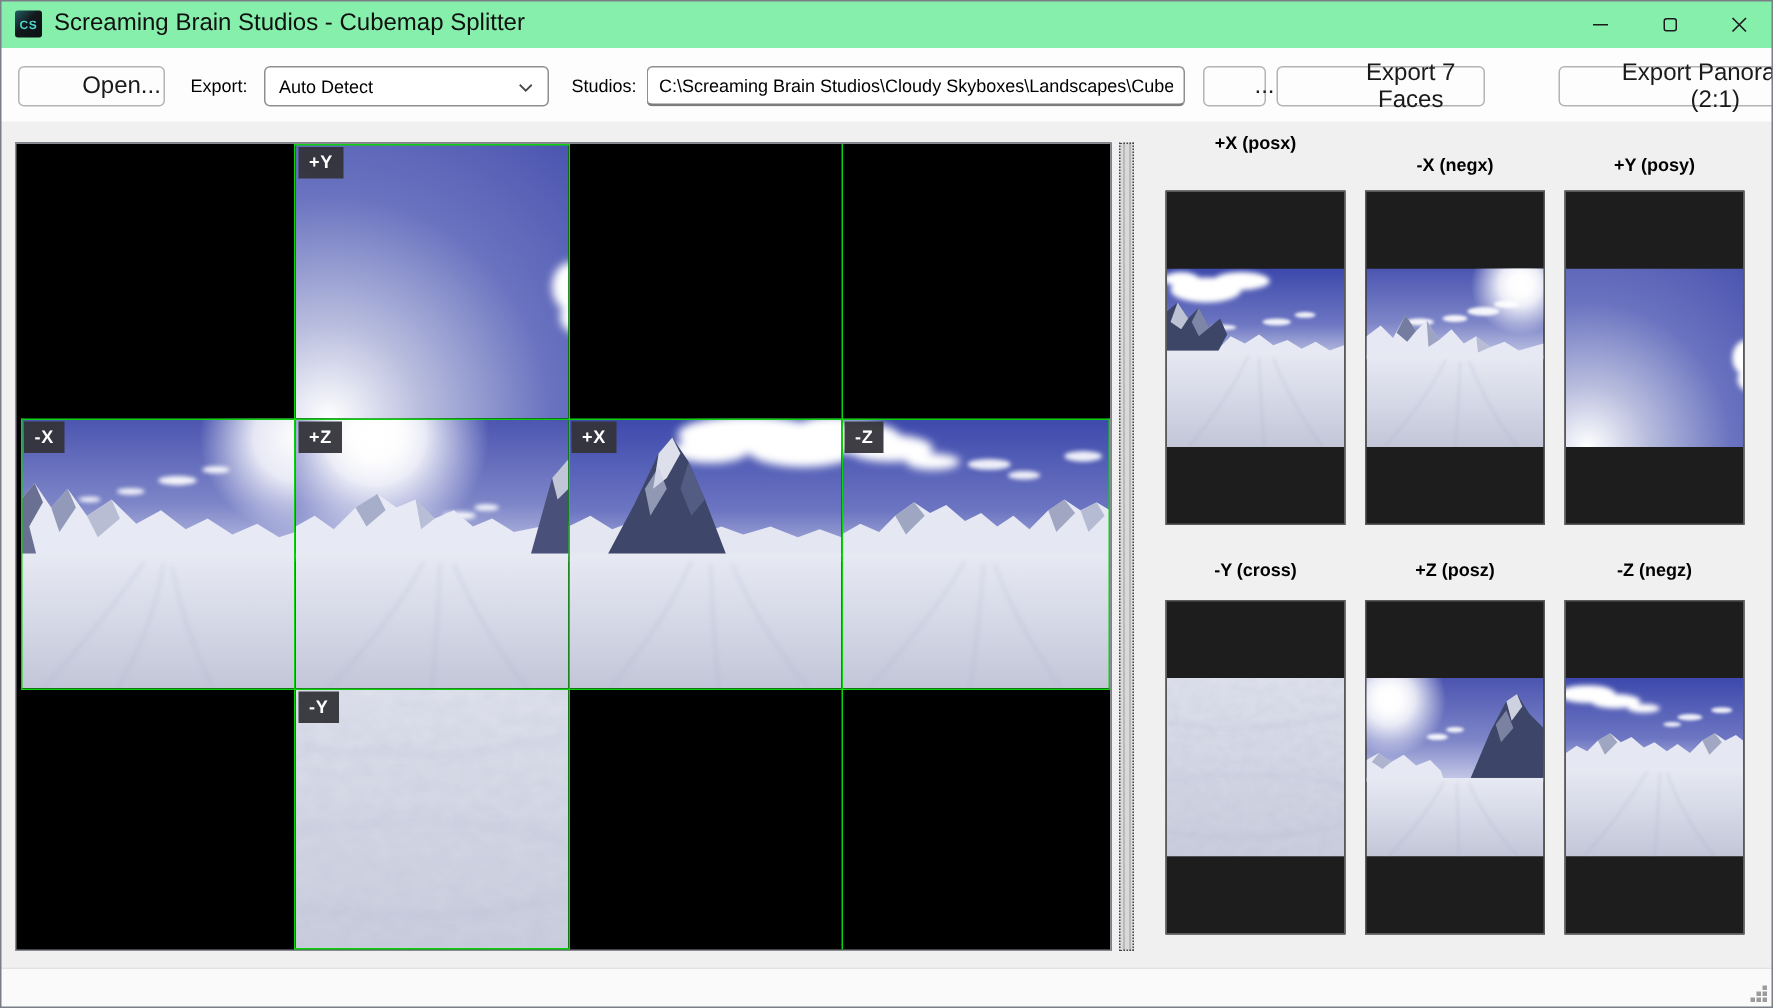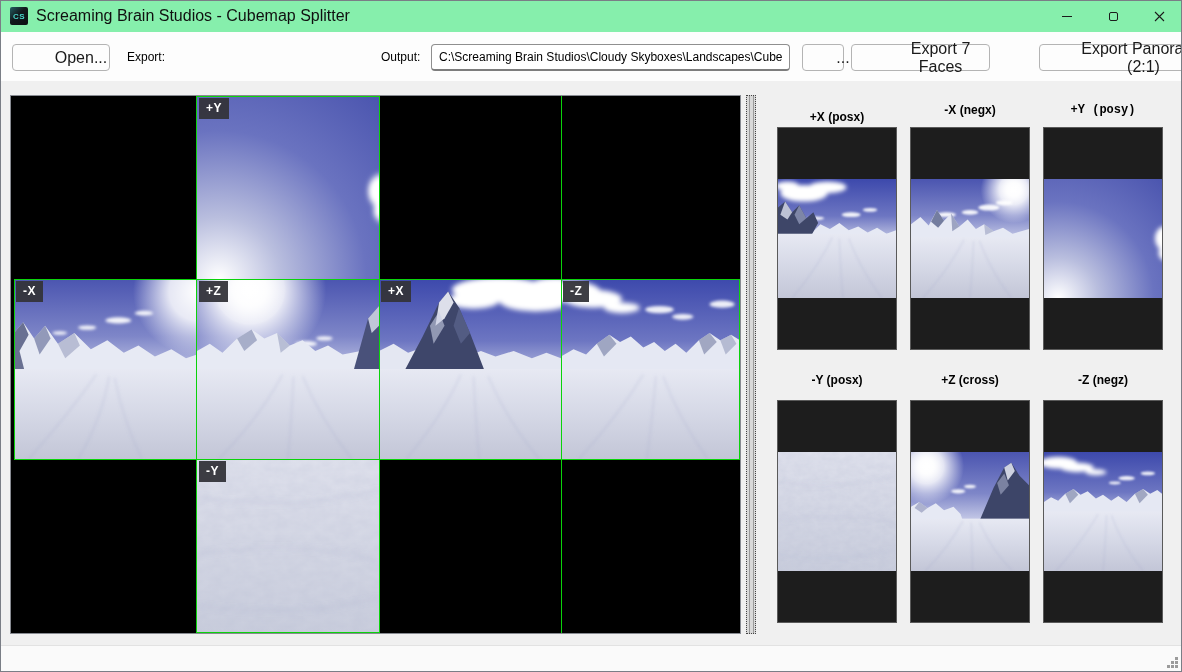--- a/index.html
+++ b/index.html
@@ -126,21 +126,27 @@
         <svg width="11" height="11">
             <path d="M1,1 L10,10 M10,1 L1,10" stroke="#1b1b1b" stroke-width="1.1"></path>
           </svg>
       </div>
     </div>
   </div>
 
   <div class="toolbar">
     <button class="btn" style="left:12px;width:98px;">Open...</button>
     <span class="tb-label" style="left:127px;">Export:</span>
-    <span class="tb-label" style="left:381px;">Output:</span>
+    <div class="select-box">
+      <span>Auto Detect</span>
+      <svg width="9" height="6">
+          <polyline points="0.5,0.5 4.5,4.5 8.5,0.5" fill="none" stroke="#4a4a4a" stroke-width="1.2"></polyline>
+        </svg>
+    </div>
+    <span class="tb-label" style="left:381px;">Studios:</span>
     <input class="output-input" type="text" value="C:\Screaming Brain Studios\Cloudy Skyboxes\Landscapes\Cubema" style="">
     <button class="btn" style="left:802px;width:38px;">...</button>
     <button class="btn" style="left:851px;width:139px;">Export 7 Faces</button>
     <button class="btn" style="left:1039px;width:169px;">Export Panorama (2:1)</button>
   </div>
 
   <div class="canvas">
 
     <div class="tile" style="left:186px;top:0;width:182px;height:183px;">
       <svg viewBox="0 0 100 100" preserveAspectRatio="none">
@@ -274,23 +280,23 @@
     <div class="badge" style="left:188px;top:185px;">+Z</div>
     <div class="badge" style="left:370px;top:185px;">+X</div>
     <div class="badge" style="left:552px;top:185px;">-Z</div>
     <div class="badge" style="left:188px;top:365px;">-Y</div>
   </div>
 
   <div class="splitter"></div>
 
   <div>
 
-    <div class="face-label" style="left:777px;top:110px;">+X (posx)</div>
+    <div class="face-label" style="left:777px;top:88px;">+X (posx)</div>
     <div class="face-label" style="left:910px;top:103px;text-align:center;">-X (negx)</div>
-    <div class="face-label" style="left:1043px;top:103px;font-family:Liberation Mono, monospace;">+Y (posy)</div>
+    <div class="face-label" style="left:1043px;top:103px;">+Y (posy)</div>
 
     <div class="face-cell" style="left:777px;top:127px;">
       <div class="face-img">
         <svg viewBox="0 0 100 100" preserveAspectRatio="none">
           <rect width="100" height="48" fill="url(#gSkyDeep)"></rect>
           <g fill="#fff" filter="url(#fB1)">
               <ellipse cx="22" cy="12" rx="20" ry="7"></ellipse>
               <ellipse cx="42" cy="7" rx="16" ry="5"></ellipse>
               <ellipse cx="8" cy="6" rx="10" ry="4"></ellipse>
             </g>
@@ -342,22 +348,22 @@
         <svg viewBox="0 0 100 100" preserveAspectRatio="none">
           <rect width="100" height="100" fill="url(#gSkyY)"></rect>
           <g fill="#fff" filter="url(#fB1)">
               <ellipse cx="102" cy="50" rx="8" ry="10"></ellipse>
               <ellipse cx="104" cy="62" rx="7" ry="7"></ellipse>
             </g>
         </svg>
       </div>
     </div>
 
-    <div class="face-label" style="left:777px;top:373px;">-Y (posx)</div>
-    <div class="face-label" style="left:910px;top:373px;">+Z (cross)</div>
+    <div class="face-label" style="left:777px;top:373px;">-Y (cross)</div>
+    <div class="face-label" style="left:910px;top:373px;">+Z (posz)</div>
     <div class="face-label" style="left:1043px;top:373px;">-Z (negz)</div>
 
     <div class="face-cell" style="left:777px;top:400px;">
       <div class="face-img">
         <svg viewBox="0 0 100 100" preserveAspectRatio="none">
           <rect width="100" height="100" fill="url(#gSnowTex)"></rect>
           <rect width="100" height="100" filter="url(#fSnow)"></rect>
           <g stroke="#9aa2c6" stroke-opacity=".14" fill="none" stroke-width="2" filter="url(#fB1)">
             <path d="M0,25 Q50,33 100,20"></path>
               <path d="M0,58 Q50,49 100,60"></path>

